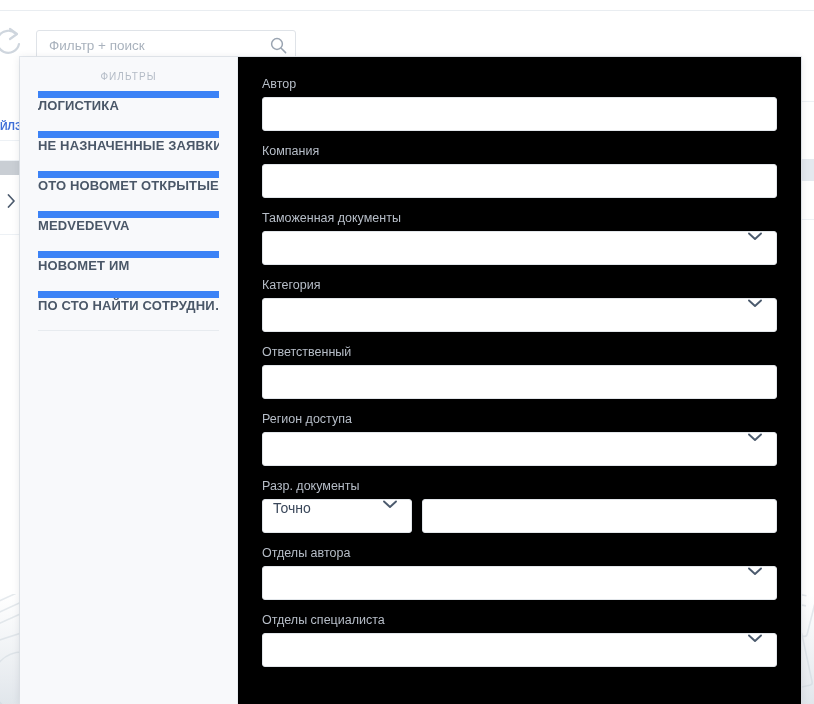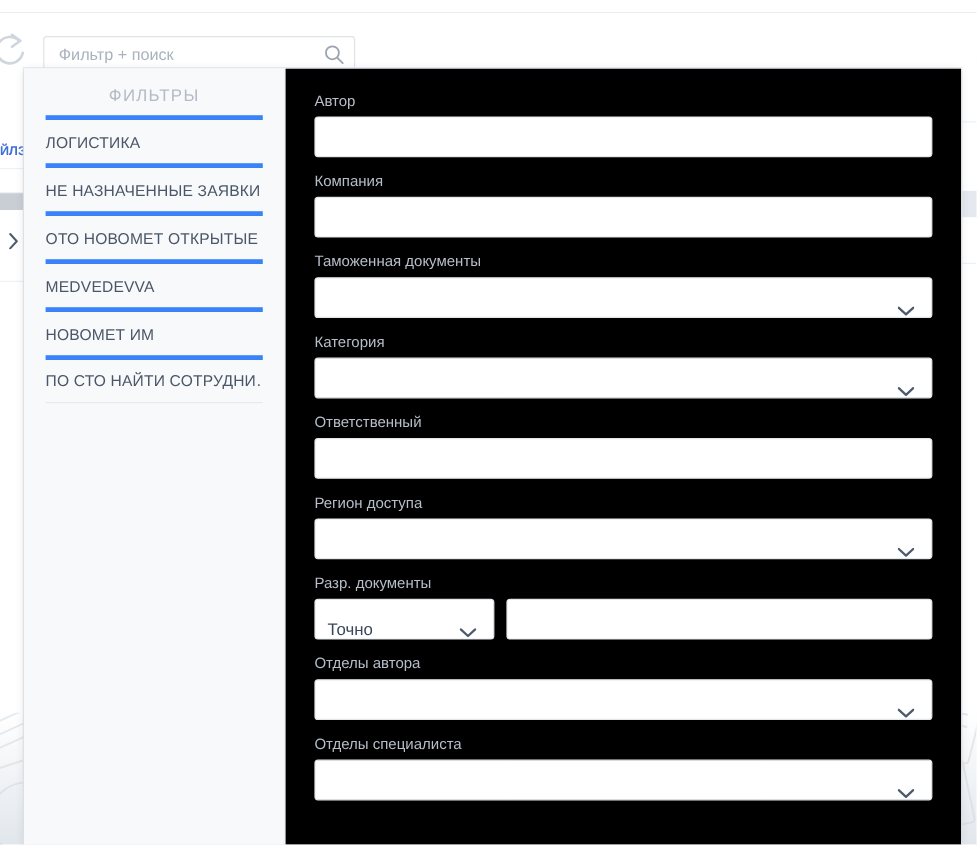--- a/index.html
+++ b/index.html
@@ -130,32 +130,32 @@
   .filters-col {
     width: 218px;
     flex: 0 0 218px;
     background: #f8f9fb;
     border-right: 1px solid #e9edf1;
     padding: 0 18px;
     overflow: hidden;
   }
   .filters-title {
     text-align: center;
-    font-size: 14px;
+    font-size: 10px;
     letter-spacing: 1.1px;
     color: #b3bbc6;
     padding: 14px 0 9px;
     text-transform: uppercase;
   }
   .filter-item {
-    border-top: 4px solid #3b82f6;
+    border-top: 7px solid #3b82f6;
     height: 40px;
-    display: flex; align-items: center;
+    display: flex; 
     font-size: 13px;
-    font-weight: 400;
+    font-weight: 700;
     color: #4a5768;
     letter-spacing: .15px;
     white-space: nowrap; overflow: hidden; text-overflow: ellipsis;
     cursor: pointer;
     padding-right: 2px;
   }
   .filter-item:last-child { border-bottom: 1px solid #e7ebef; }
 
   
   .form-col {
@@ -171,21 +171,21 @@
     color: #b7bec8;
     margin-bottom: 5px;
     line-height: 1.2;
   }
   .control {
     width: 515px;
     height: 34px;
     border: 1px solid #e2e6ea;
     border-radius: 3px;
     background: #ffffff;
-    display: flex; align-items: flex-end;
+    display: flex; align-items: flex-start;
     padding: 0 10px;
     font-size: 14px;
     color: #3c4a5c;
   }
   .control.select { justify-content: space-between; cursor: pointer; }
   .control input {
     border: 0; outline: 0; background: transparent; width: 100%;
     font-family: "Liberation Sans", sans-serif; font-size: 14px; color: #3c4a5c;
   }
   .chev {

